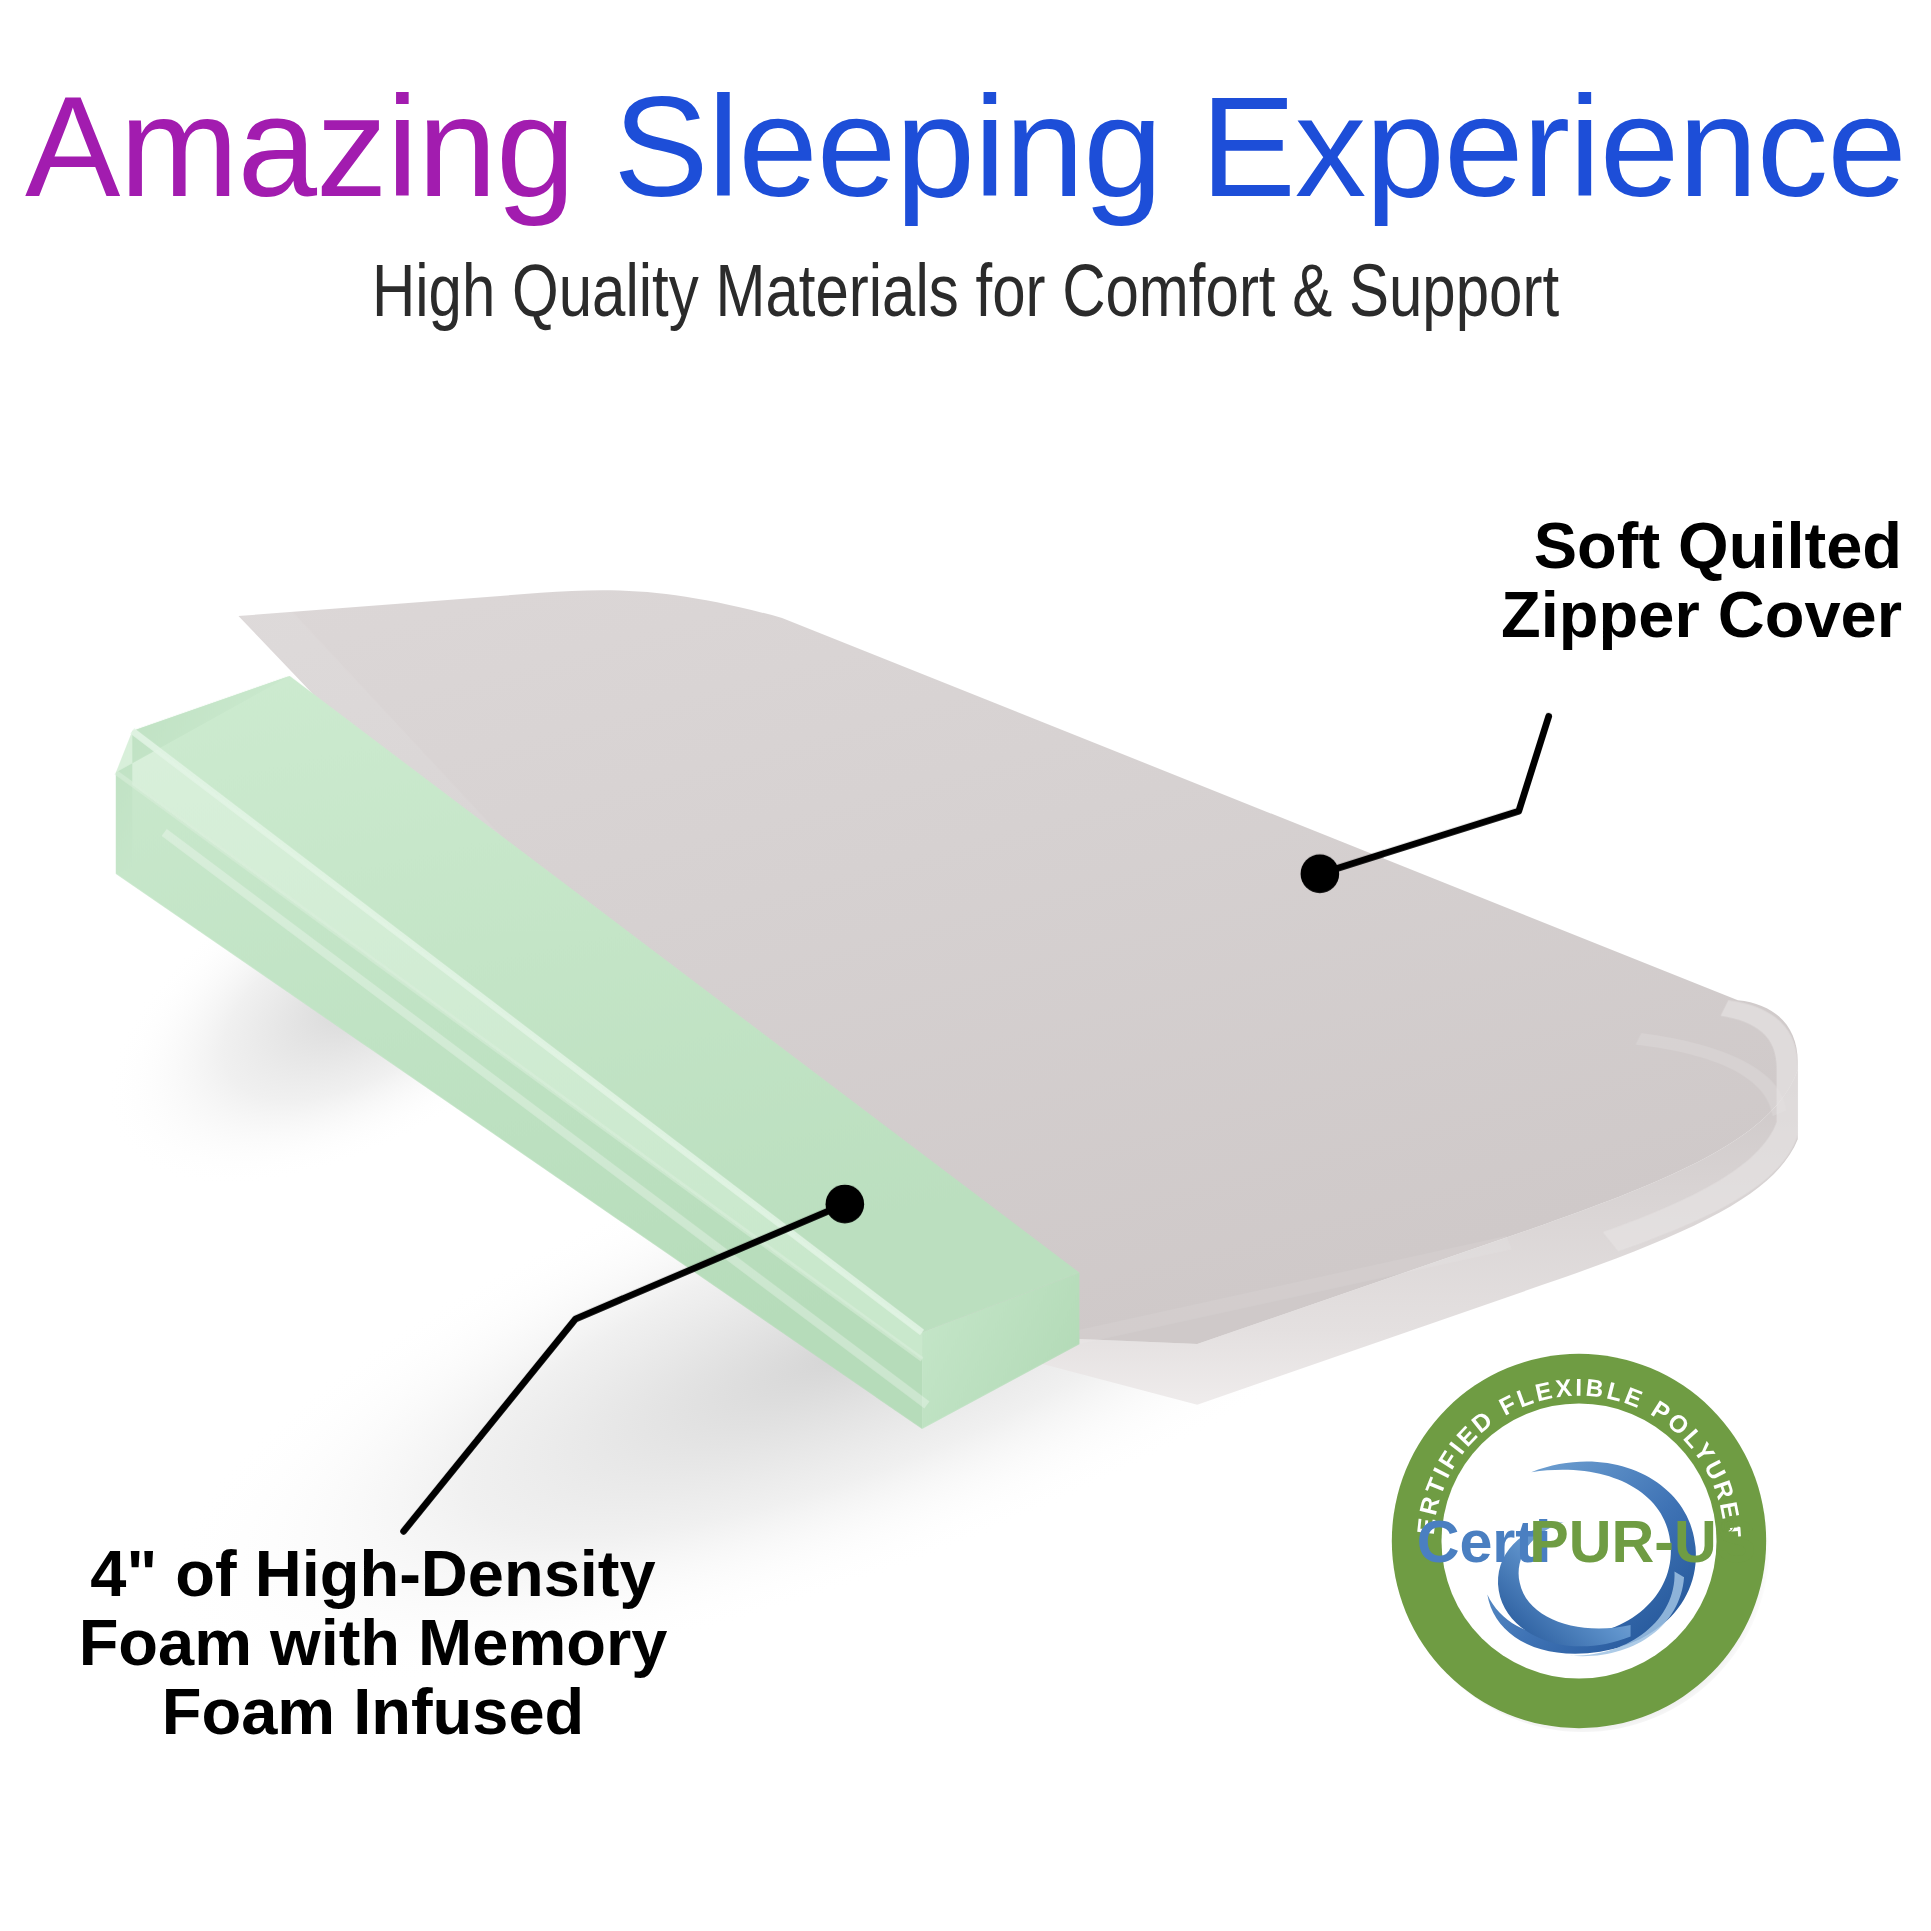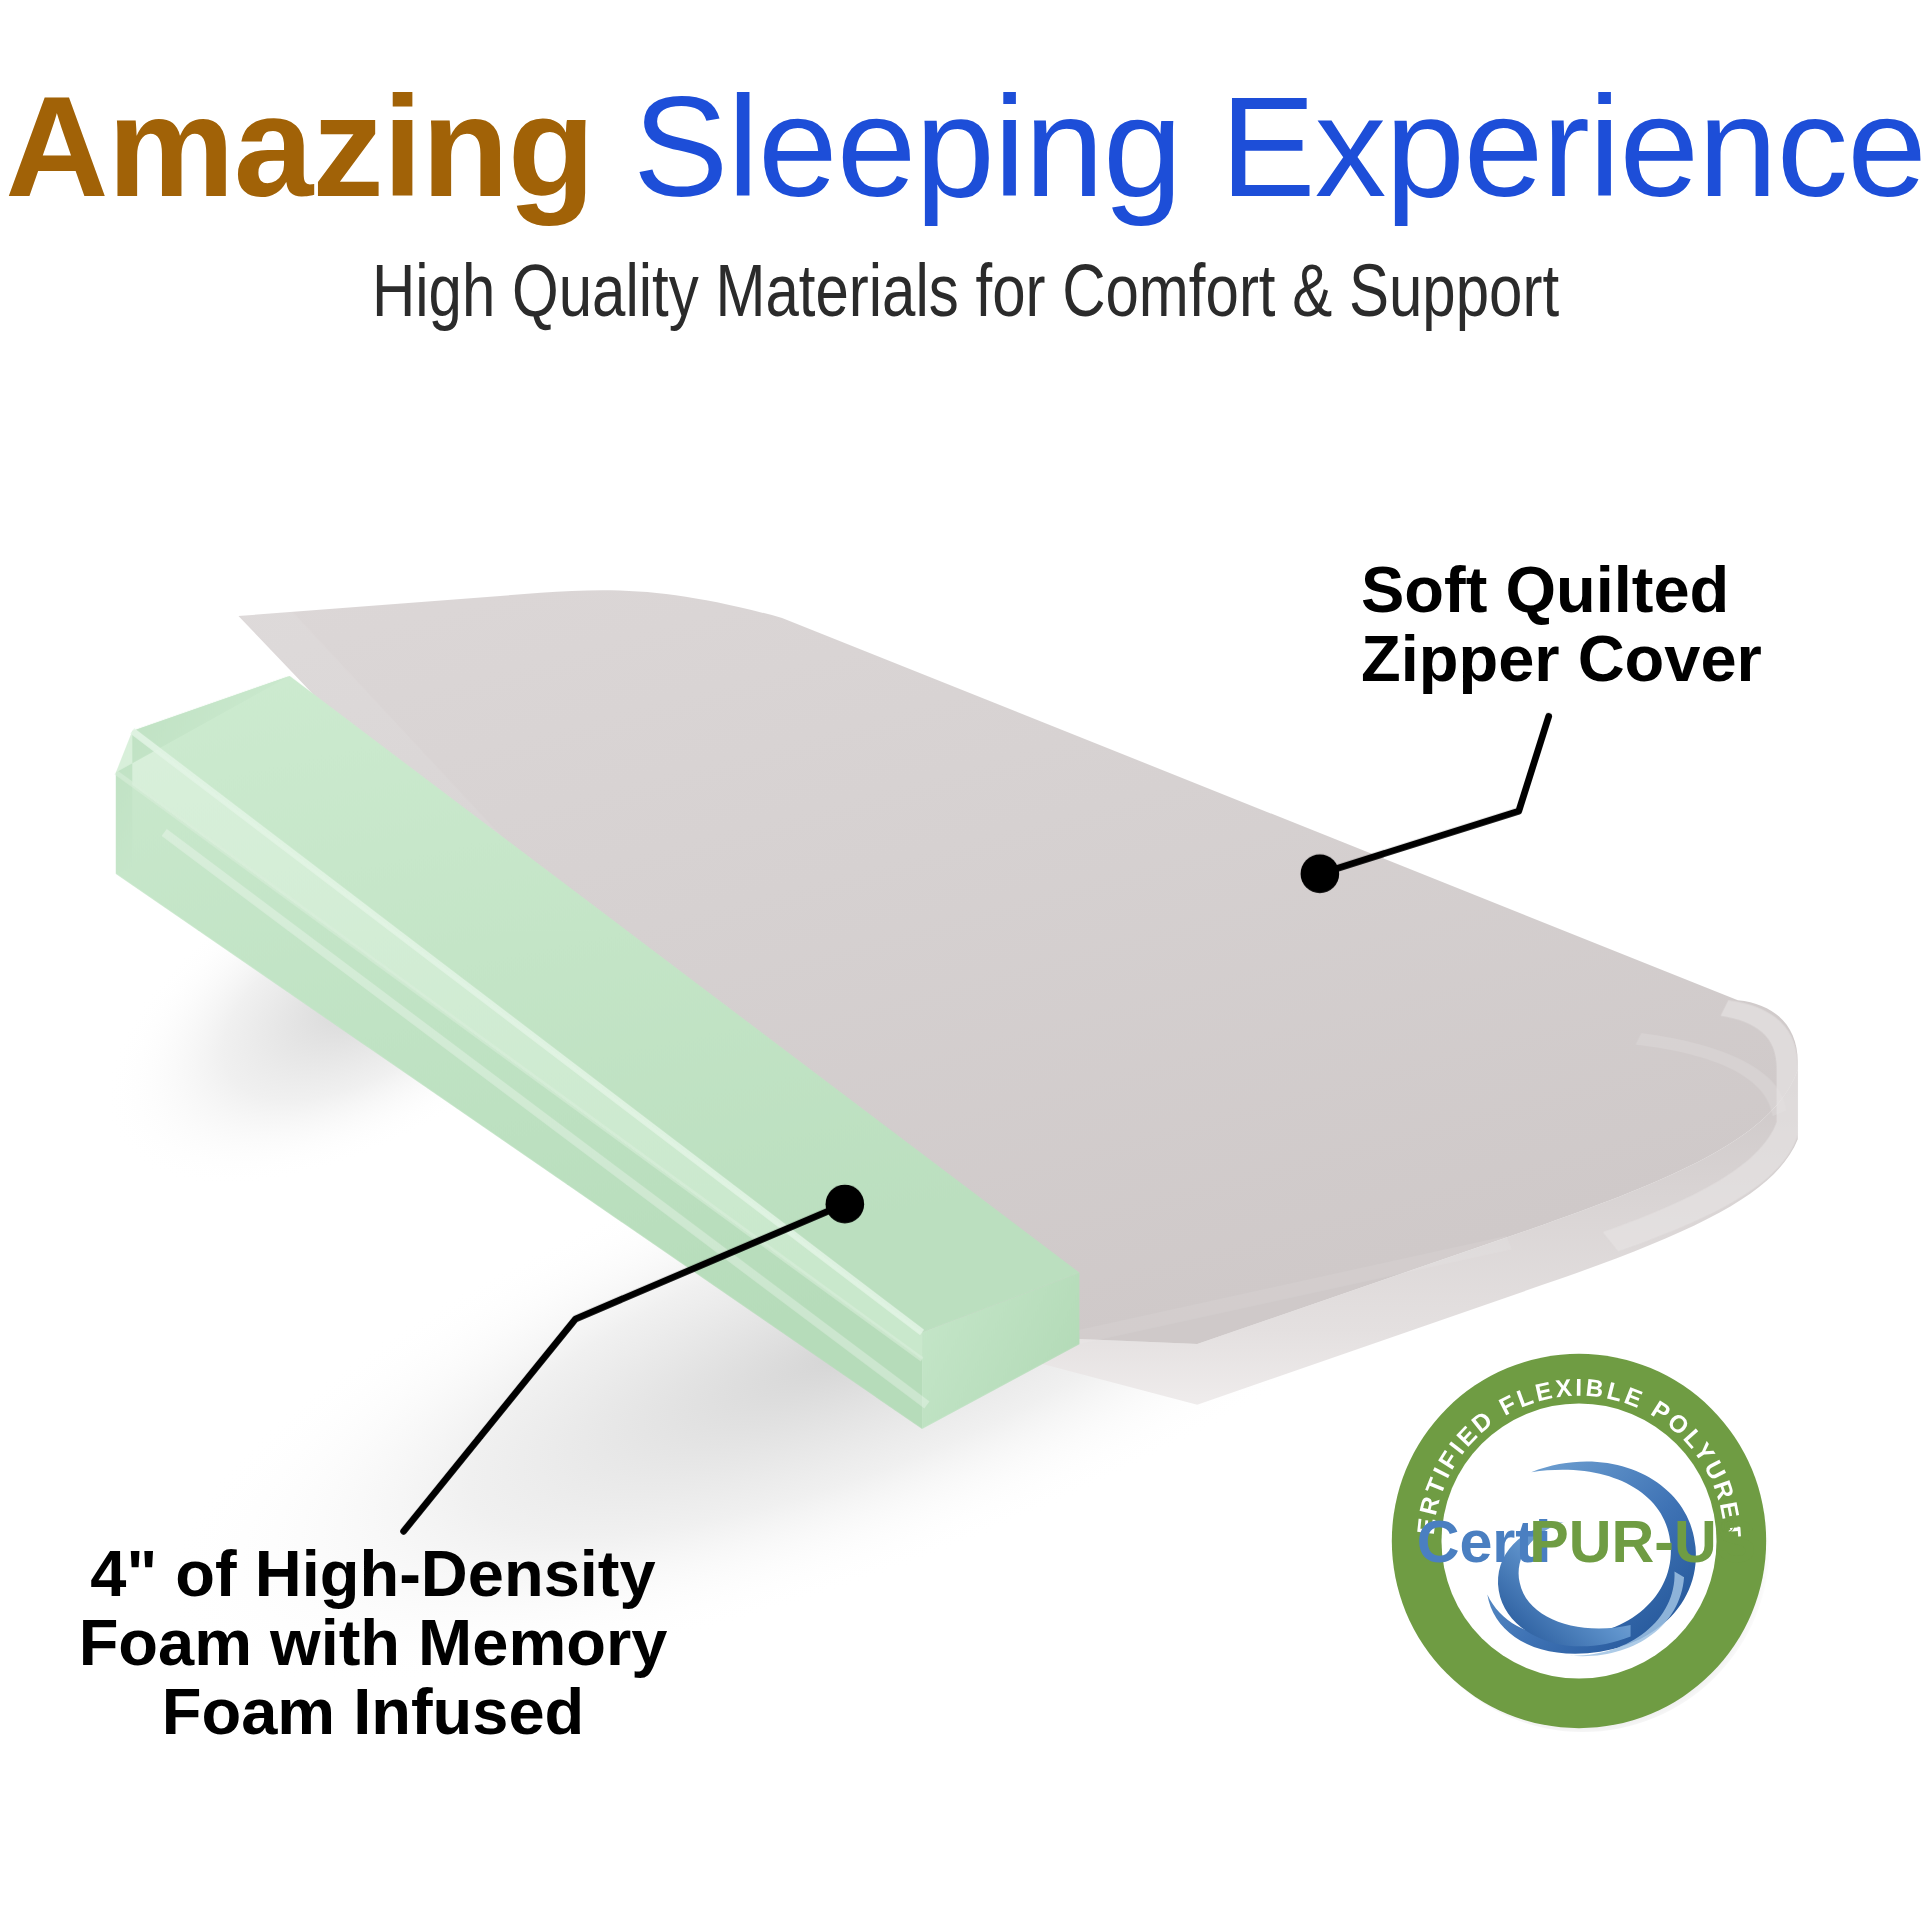--- a/index.html
+++ b/index.html
@@ -27,22 +27,22 @@
     left: 0;
     width: 1931px;
     text-align: center;
     white-space: nowrap;
     font-size: 143px;
     line-height: 1.0;
     font-weight: 700;
     letter-spacing: -1px;
   }
   .headline .word-amazing {
-    color: #a16207;
-    font-weight: 700;
+    color: #a21caf;
+    font-weight: 400;
     font-family: "Liberation Sans", sans-serif;
   }
   .headline .word-rest {
     color: #1d4ed8;
     font-weight: 400;
     font-family: "Liberation Sans", sans-serif;
   }
 
   .subhead {
     position: absolute;
@@ -74,23 +74,23 @@
   .callout {
     position: absolute;
     font-family: "Liberation Sans", sans-serif;
     font-weight: 700;
     color: #000000;
     line-height: 1.06;
     white-space: pre-line;
   }
   #callout-cover {
     right: 29px;
-    top: 556px;
+    top: 512px;
     width: 541px;
-    text-align: left;
+    text-align: right;
     font-size: 65px;
   }
   #callout-foam {
     left: 35px;
     top: 1540px;
     width: 676px;
     text-align: center;
     font-size: 65px;
   }
 

